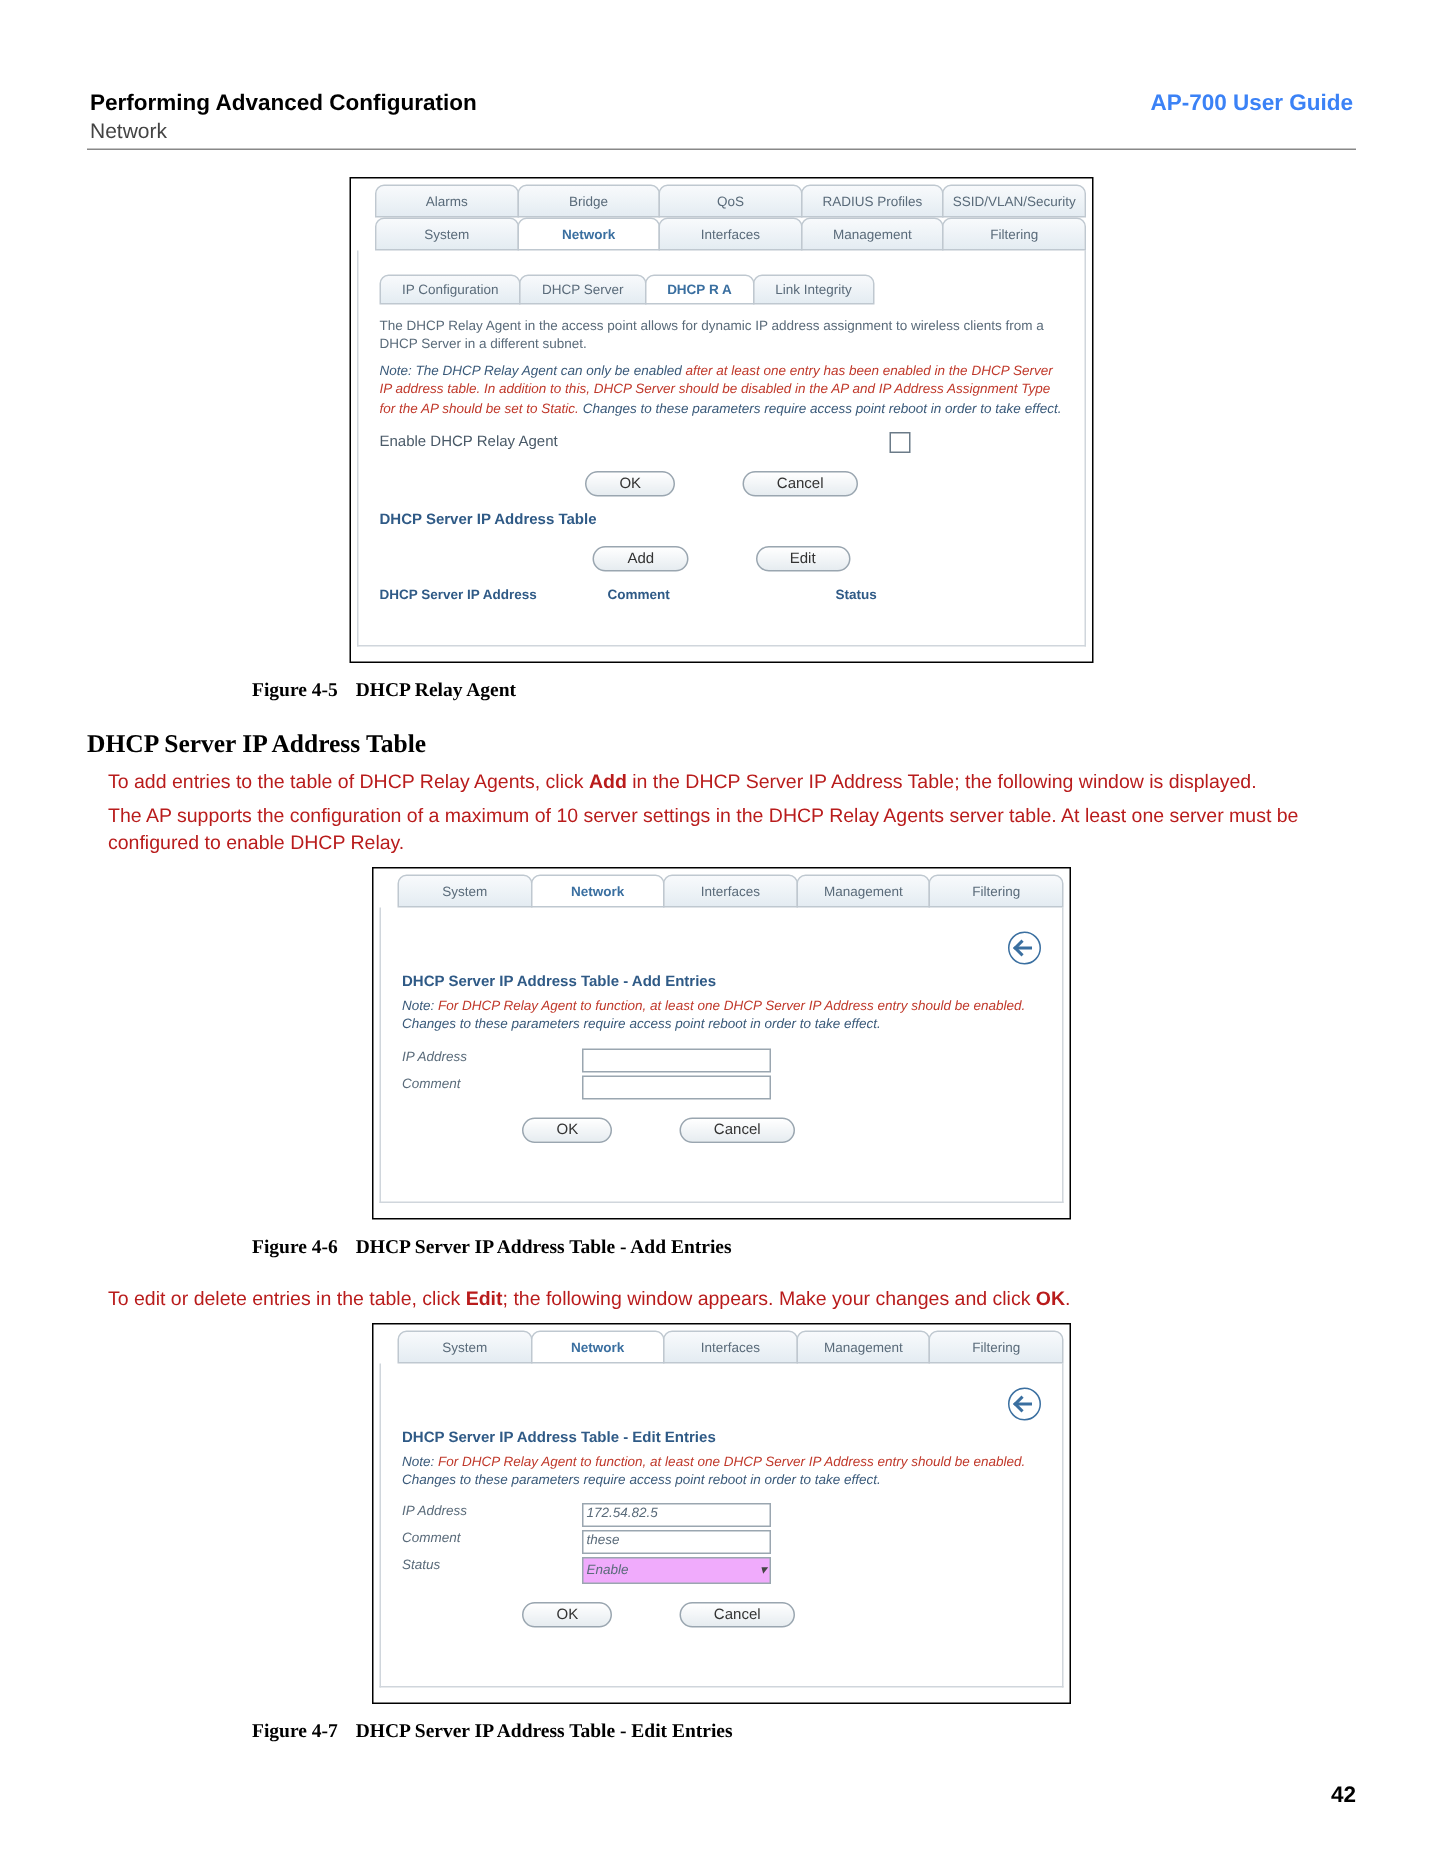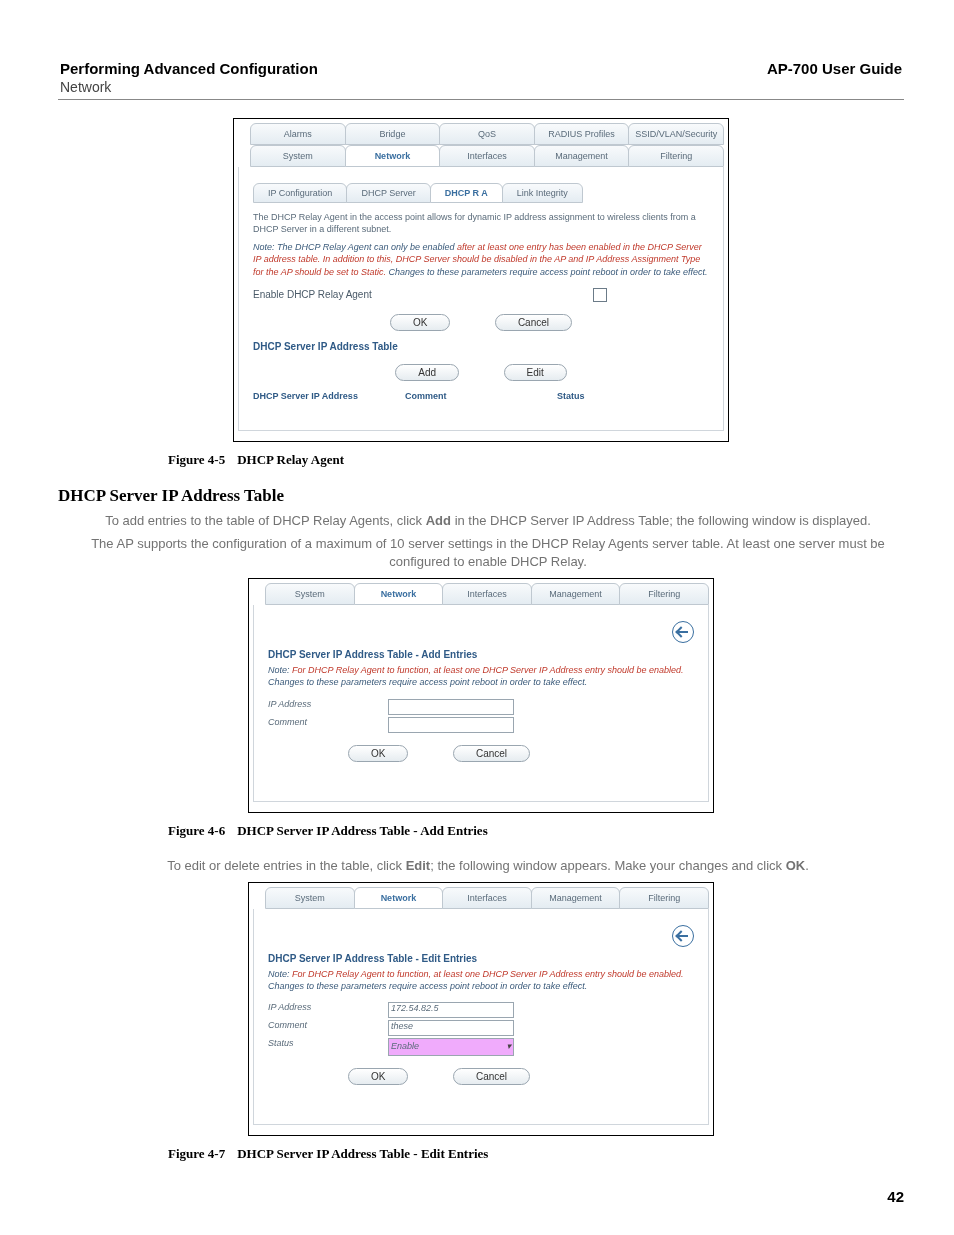--- a/index.html
+++ b/index.html
@@ -21,21 +21,21 @@
     padding: 0 2px;
   }
   .header-left {
     font-size: 15px;
     font-weight: bold;
     color: #000;
   }
   .header-right {
     font-size: 15px;
     font-weight: bold;
-    color: #000000;
+    color: #3b82f6;
   }
   .header-sub {
     font-size: 14px;
     color: #444;
     margin-top: 2px;
     padding: 0 2px;
   }
   .hr {
     border: none;
     border-top: 1px solid #888;
@@ -155,24 +155,23 @@
   .fig-caption .ttl { font-weight: bold; margin-left: 12px; }
 
   .h2 {
     font-family: "Times New Roman", serif;
     font-size: 17px;
     font-weight: bold;
     margin: 12px 0 6px 0;
   }
   .body-p {
     font-size: 13px;
-    color: #737373;
+    color: #b91c1c;
     line-height: 1.35;
     margin: 4px 0 6px 14px;
-    text-align: center;
   }
   .body-p b { font-weight: bold; }
 
   .fig-box.small { width: 466px; }
   .back-arrow {
     display:block;
     margin: 6px 0 4px auto;
     width:20px;height:20px;
     border:1px solid #3a6fa0;
     border-radius:50%;

